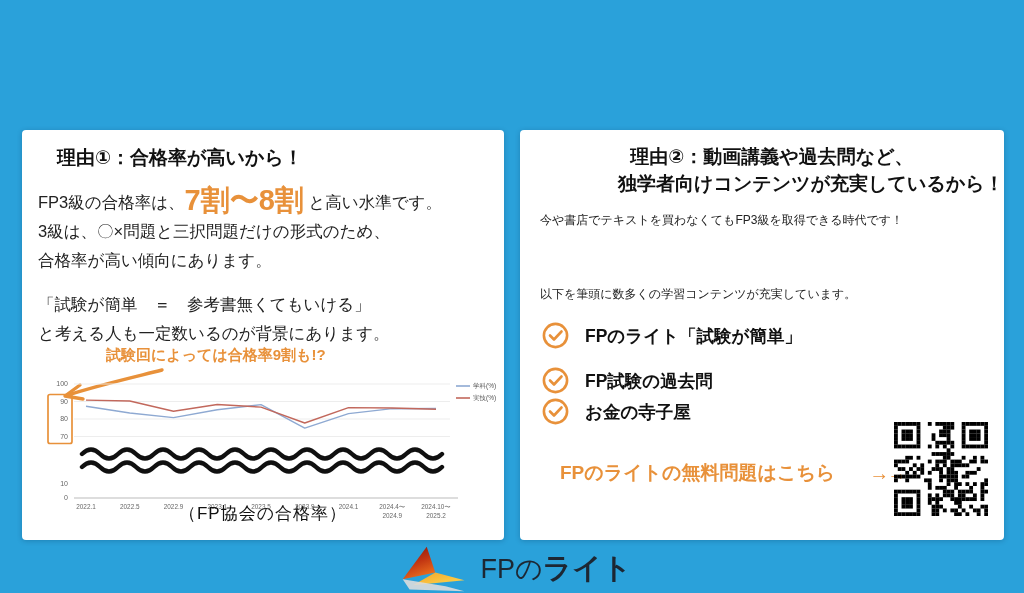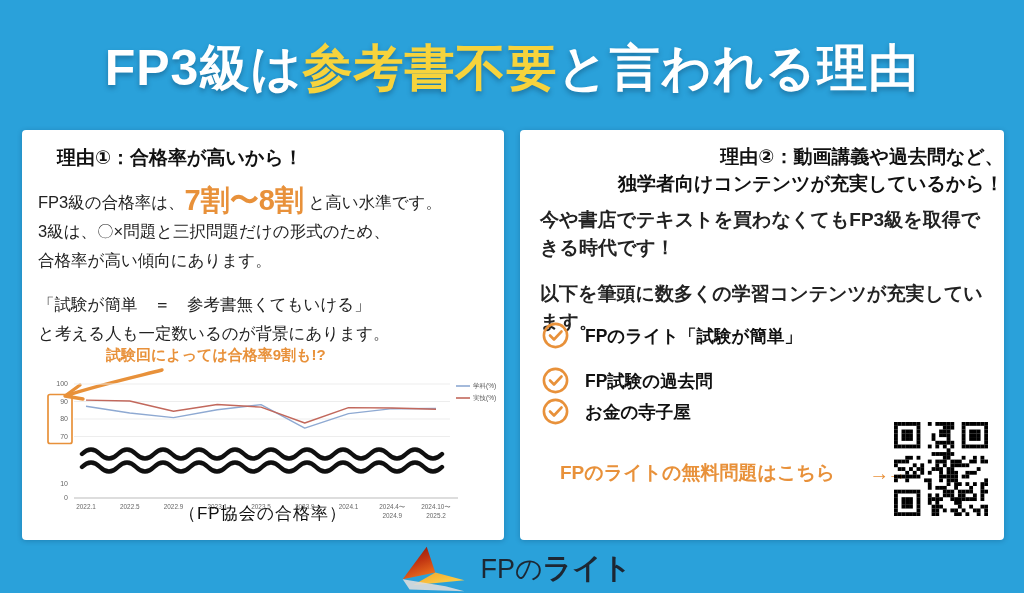--- a/index.html
+++ b/index.html
@@ -31,40 +31,40 @@
     box-shadow: 0 1px 5px rgba(0,40,70,.25);
   }
   .card-left  { left: 22px;  width: 482px; }
   .card-right { left: 520px; width: 484px; }
 
   .card-title {
     position: absolute; font-weight: 800; font-size: 19px; color: #111;
     line-height: 27px;
   }
   .card-left .card-title { top: 14px; left: 0; width: 100%; text-align: left; margin-left: 35px; }
-  .card-right .card-title { top: 13px; left: 20px; text-align: right; }
+  .card-right .card-title { top: 13px; left: 20px; text-align: center; }
   .card-right .card-title .t2 { padding-left: 78px; display: block; }
 
   .body-text { position: absolute; font-size: 16.5px; line-height: 29px; color: #222; white-space: nowrap; }
   .big-orange { font-size: 29px; font-weight: 800; color: #e8913a; vertical-align: -2px; letter-spacing: 0; margin-top: 20px; }
 
   .annotation {
     position: absolute; left: 84px; top: 216px;
     font-size: 15px; font-weight: 800; color: #e8913a; white-space: nowrap;
   }
   .arrow-svg { position: absolute; left: 28px; top: 236px; }
 
   .chart-wrap { position: absolute; left: 4px; top: 242px; width: 472px; height: 154px; }
   .chart-caption {
     position: absolute; left: 0; top: 372px; width: 100%;
     text-align: center; font-size: 17px; color: #111; letter-spacing: 1px;
   }
 
   
-  .rc-para { position: absolute; left: 20px; width: 446px; font-size: 19px; line-height: 28px; color: #222; font-weight: bold; }
+  .rc-para { position: absolute; left: 20px; width: 446px; font-size: 12px; line-height: 28px; color: #222; }
   .rc-para1 { top: 76px; }
   .rc-para2 { top: 150px; }
   .check-row { position: absolute; left: 22px; display: flex; align-items: center; gap: 16px; }
   .check-row .label { font-size: 17.5px; font-weight: 700; color: #111; white-space: nowrap; }
   .cr0 { top: 192px; } .cr1 { top: 237px; } .cr2 { top: 268px; }
   .cta {
     position: absolute; left: 40px; top: 330px; display: flex; align-items: center; gap: 34px;
     color: #e8913a; font-weight: 800; font-size: 19px; white-space: nowrap;
   }
   .cta .arrows { font-size: 20px; letter-spacing: -2px; }
@@ -78,25 +78,20 @@
   .logo-text { font-size: 27px; color: #1d2733; white-space: nowrap; }
   .logo-text .bold { font-weight: 800; font-size: 29px; }
 
   svg text { font-family: "Liberation Sans", "DejaVu Sans", sans-serif; }
 </style>
 </head>
 <body>
 
 <div class="poster">
 
-  <div class="header">
-    <span>FP3級は</span>
-      <span class="hl">参考書不要</span>
-      <span>と言われる理由</span>
-  </div>
 
   <div class="card card-left">
     <div class="card-title">理由①：合格率が高いから！</div>
 
     <div class="body-text" style="left:16px; top:56px;">
       <div><span>FP3級の合格率は、</span><span class="big-orange">7割〜8割</span><span> と高い水準です。</span></div>
       <div>3級は、〇×問題と三択問題だけの形式のため、</div>
       <div>合格率が高い傾向にあります。</div>
     </div>
 

